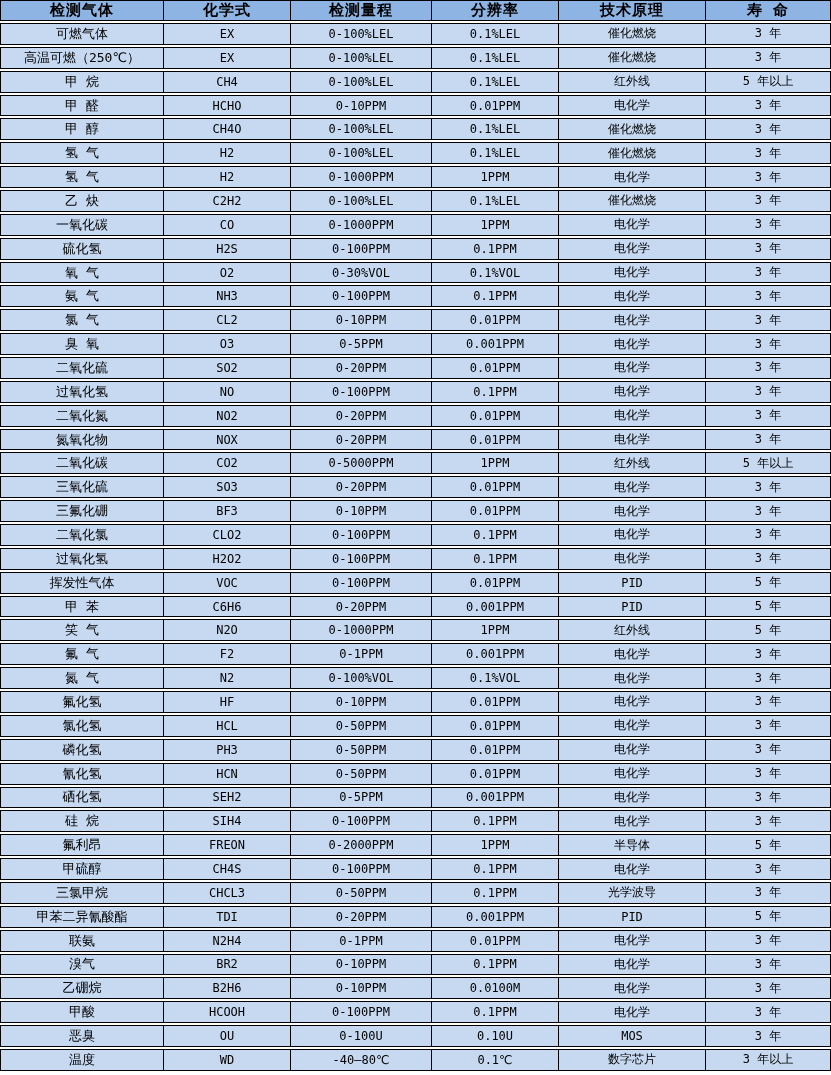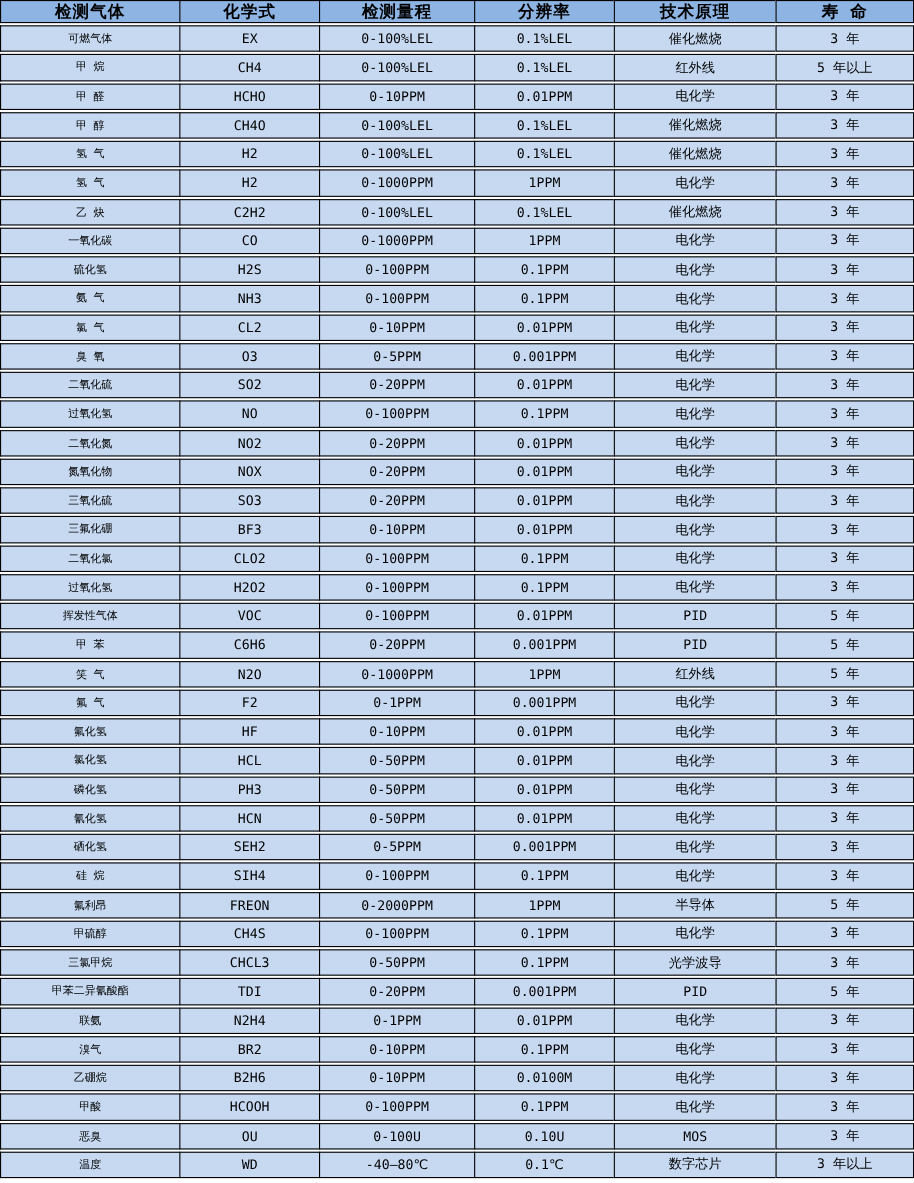--- a/index.html
+++ b/index.html
@@ -43,21 +43,21 @@
     font-weight: bold;
     height: 16px;
     letter-spacing: 1px;
   }
   tbody td {
     background: var(--row-bg, #C6D9F1);
     font-size: 12px;
     height: 19px;
   }
   tbody td.gas {
-    font-size: 10px;
+    font-size: 13px;
   }
 </style>
 </head>
 <body>
 
 <div class="screen">
   <table class="gas-table">
     <colgroup>
       <col style="width:163px">
       <col style="width:127px">
@@ -79,20 +79,28 @@
     <tbody>
         <tr>
           <td class="gas">可燃气体</td>
           <td>EX</td>
           <td>0-100%LEL</td>
           <td>0.1%LEL</td>
           <td>催化燃烧</td>
           <td>3 年</td>
         </tr>
         <tr>
+          <td class="gas">高温可燃（250℃）</td>
+          <td>EX</td>
+          <td>0-100%LEL</td>
+          <td>0.1%LEL</td>
+          <td>催化燃烧</td>
+          <td>3 年</td>
+        </tr>
+        <tr>
           <td class="gas">甲 烷</td>
           <td>CH4</td>
           <td>0-100%LEL</td>
           <td>0.1%LEL</td>
           <td>红外线</td>
           <td>5 年以上</td>
         </tr>
         <tr>
           <td class="gas">甲 醛</td>
           <td>HCHO</td>
@@ -143,20 +151,28 @@
         </tr>
         <tr>
           <td class="gas">硫化氢</td>
           <td>H2S</td>
           <td>0-100PPM</td>
           <td>0.1PPM</td>
           <td>电化学</td>
           <td>3 年</td>
         </tr>
         <tr>
+          <td class="gas">氧 气</td>
+          <td>O2</td>
+          <td>0-30%VOL</td>
+          <td>0.1%VOL</td>
+          <td>电化学</td>
+          <td>3 年</td>
+        </tr>
+        <tr>
           <td class="gas">氨 气</td>
           <td>NH3</td>
           <td>0-100PPM</td>
           <td>0.1PPM</td>
           <td>电化学</td>
           <td>3 年</td>
         </tr>
         <tr>
           <td class="gas">氯 气</td>
           <td>CL2</td>
@@ -197,20 +213,28 @@
           <td>电化学</td>
           <td>3 年</td>
         </tr>
         <tr>
           <td class="gas">氮氧化物</td>
           <td>NOX</td>
           <td>0-20PPM</td>
           <td>0.01PPM</td>
           <td>电化学</td>
           <td>3 年</td>
+        </tr>
+        <tr>
+          <td class="gas">二氧化碳</td>
+          <td>CO2</td>
+          <td>0-5000PPM</td>
+          <td>1PPM</td>
+          <td>红外线</td>
+          <td>5 年以上</td>
         </tr>
         <tr>
           <td class="gas">三氧化硫</td>
           <td>SO3</td>
           <td>0-20PPM</td>
           <td>0.01PPM</td>
           <td>电化学</td>
           <td>3 年</td>
         </tr>
         <tr>
@@ -263,20 +287,28 @@
         </tr>
         <tr>
           <td class="gas">氟 气</td>
           <td>F2</td>
           <td>0-1PPM</td>
           <td>0.001PPM</td>
           <td>电化学</td>
           <td>3 年</td>
         </tr>
         <tr>
+          <td class="gas">氮 气</td>
+          <td>N2</td>
+          <td>0-100%VOL</td>
+          <td>0.1%VOL</td>
+          <td>电化学</td>
+          <td>3 年</td>
+        </tr>
+        <tr>
           <td class="gas">氟化氢</td>
           <td>HF</td>
           <td>0-10PPM</td>
           <td>0.01PPM</td>
           <td>电化学</td>
           <td>3 年</td>
         </tr>
         <tr>
           <td class="gas">氯化氢</td>
           <td>HCL</td>

